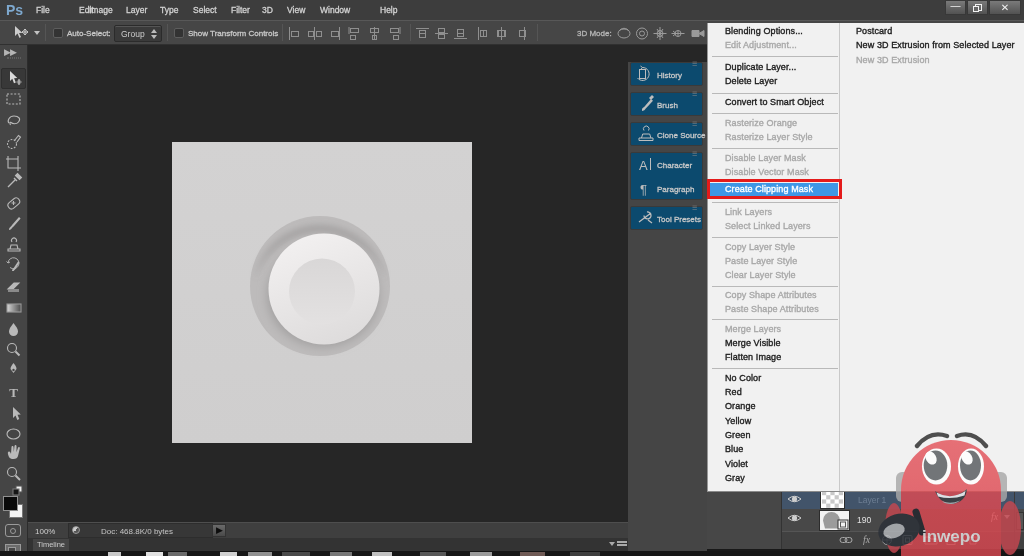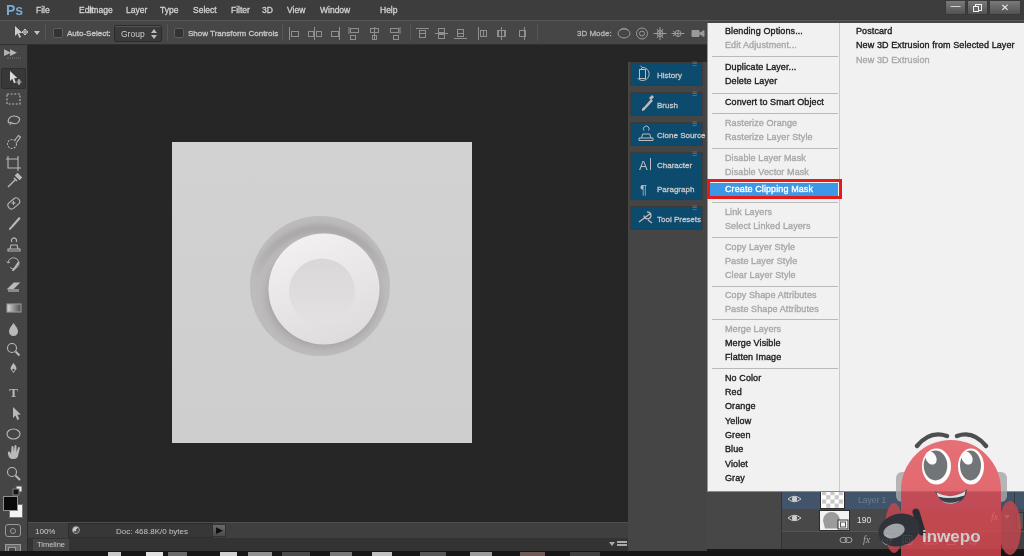--- a/index.html
+++ b/index.html
@@ -284,21 +284,21 @@
     <div class="abs" style="left:64px; top:-2px; color:#8a8a8a; font-size:6px; letter-spacing:0;">☰</div>
     <div class="abs" style="left:64px; top:28px; color:#8a8a8a; font-size:6px;">☰</div>
     <div class="abs" style="left:64px; top:58px; color:#8a8a8a; font-size:6px;">☰</div>
     <div class="abs" style="left:64px; top:88px; color:#8a8a8a; font-size:6px;">☰</div>
     <div class="abs" style="left:64px; top:142px; color:#8a8a8a; font-size:6px;">☰</div>
   </div>
 
   <div class="abs" id="statusbar">
     <div class="abs" style="left:7px; top:4px; color:#cfcfcf; font-size:8px;">100%</div>
     <div class="abs" style="left:40px; top:0px; width:145px; height:15px; background:#373737; border:1px solid #2d2d2d;"></div>
-    <div class="abs" style="left:88px; top:4px; color:#c5c5c5; font-size:8px;">Doc: 468.8K/0 bytes</div>
+    <div class="abs" style="left:73px; top:4px; color:#c5c5c5; font-size:8px;">Doc: 468.8K/0 bytes</div>
     <div class="abs" style="left:44px; top:3px; width:8px; height:8px; border:1px solid #999; border-radius:50%; background:linear-gradient(135deg,#ccc 50%,#555 50%);"></div>
     <div class="abs" style="left:184px; top:1px; width:14px; height:13px; background:linear-gradient(#6a6a6a,#4a4a4a); border:1px solid #333;"></div>
     <div class="abs" style="left:188px; top:2px; color:#0d0d0d; font-size:9px;">▶</div>
   </div>
 
   <div class="abs" id="timelinebar">
     <div class="abs" style="left:5px; top:1px; width:36px; height:12px; background:#454545; color:#cccccc; font-size:7.5px; text-align:center; line-height:12px;">Timeline</div>
     <div class="abs" style="left:581px; top:4px; width:0px; height:0px; border-left:3px solid transparent; border-right:3px solid transparent; border-top:4px solid #aaa;"></div>
     <div class="abs" style="left:589px; top:3px; width:10px; height:2px; border-top:2px solid #aaa; border-bottom:2px solid #aaa; padding-top:1px;"></div>
   </div>

